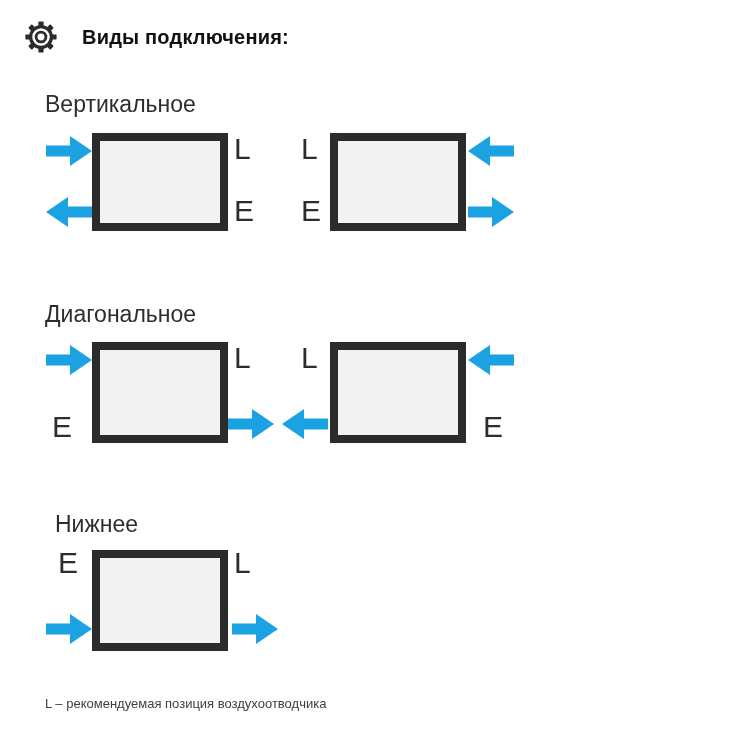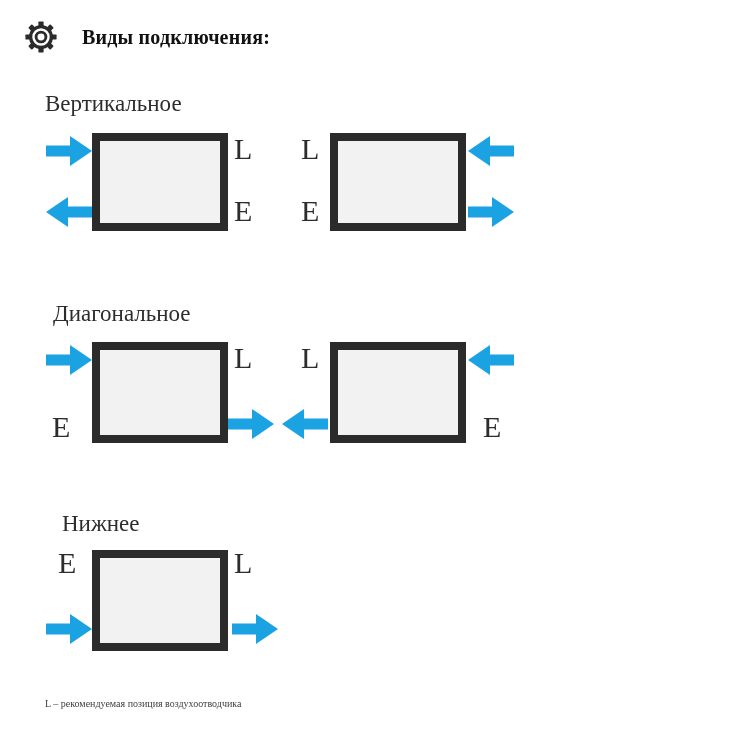--- a/index.html
+++ b/index.html
@@ -1,27 +1,27 @@
 <!DOCTYPE html>
 <html><head>
 <meta charset="utf-8">
 <style>
   html,body{margin:0;padding:0;background:#ffffff;}
   .canvas{
     position:relative;width:750px;height:750px;background:#ffffff;
-    font-family:Liberation Serif, serif;overflow:hidden;
+    font-family:Liberation Sans, sans-serif;overflow:hidden;
   }
   .header{position:absolute;left:24px;top:20px;display:flex;align-items:center;gap:24px;}
   .gear{width:34px;height:34px;}
   .title{font-size:20px;font-weight:bold;color:#111111;letter-spacing:.2px;}
   .section-label{position:absolute;font-size:23px;color:#2d2d2d;line-height:24px;white-space:nowrap;text-align:right;}
   .box{position:absolute;box-sizing:border-box;border:8px solid #2b2b2b;background:#f2f2f2;}
   .port{position:absolute;font-size:30px;line-height:30px;color:#2d2d2d;}
   .arrow{position:absolute;width:46px;height:30px;display:block;}
-  .legend{position:absolute;left:45px;top:694px;font-size:10px;line-height:19px;color:#3e3e3e;}
+  .legend{position:absolute;left:45px;top:694px;font-size:13px;line-height:19px;color:#3e3e3e;}
 </style>
 </head>
 <body>
 
 <div class="canvas">
 
   <div class="header">
     <svg class="gear" viewBox="0 0 36 36" aria-hidden="true">
       <g fill="#2b2b2b">
         <rect x="15.25" y="1.5" width="5.5" height="5.5" rx="1"></rect>
@@ -52,40 +52,40 @@
       <div class="port" style="left: 234px; top: 196px;">E</div>
       <div class="box" style="left: 330px; top: 133px; width: 136px; height: 98px; border-color: rgb(43, 43, 43); background: rgb(242, 242, 242);"></div>
       <svg viewBox="0 0 46 30" class="arrow" style="left: 468px; top: 136px;">
         <polygon points="46,9.5 22,9.5 22,0 0,15 22,30 22,20.5 46,20.5" fill="#1BA2E2"></polygon>
       </svg>
       <svg viewBox="0 0 46 30" class="arrow" style="left: 468px; top: 197px;">
         <polygon points="0,9.5 24,9.5 24,0 46,15 24,30 24,20.5 0,20.5" fill="#1BA2E2"></polygon>
       </svg>
       <div class="port" style="left: 301px; top: 134px;">L</div>
       <div class="port" style="left: 301px; top: 196px;">E</div>
-      <div class="section-label" style="left: 53px; top: 302px;">Диагональное</div>
+      <div class="section-label" style="left: 45px; top: 302px;">Диагональное</div>
       <div class="box" style="left: 92px; top: 342px; width: 136px; height: 101px; border-color: rgb(43, 43, 43); background: rgb(242, 242, 242);"></div>
       <svg viewBox="0 0 46 30" class="arrow" style="left: 46px; top: 345px;">
         <polygon points="0,9.5 24,9.5 24,0 46,15 24,30 24,20.5 0,20.5" fill="#1BA2E2"></polygon>
       </svg>
       <svg viewBox="0 0 46 30" class="arrow" style="left: 228px; top: 409px;">
         <polygon points="0,9.5 24,9.5 24,0 46,15 24,30 24,20.5 0,20.5" fill="#1BA2E2"></polygon>
       </svg>
       <div class="port" style="left: 234px; top: 343px;">L</div>
       <div class="port" style="left: 52px; top: 412px;">E</div>
       <div class="box" style="left: 330px; top: 342px; width: 136px; height: 101px; border-color: rgb(43, 43, 43); background: rgb(242, 242, 242);"></div>
       <svg viewBox="0 0 46 30" class="arrow" style="left: 282px; top: 409px;">
         <polygon points="46,9.5 22,9.5 22,0 0,15 22,30 22,20.5 46,20.5" fill="#1BA2E2"></polygon>
       </svg>
       <svg viewBox="0 0 46 30" class="arrow" style="left: 468px; top: 345px;">
         <polygon points="46,9.5 22,9.5 22,0 0,15 22,30 22,20.5 46,20.5" fill="#1BA2E2"></polygon>
       </svg>
       <div class="port" style="left: 301px; top: 343px;">L</div>
       <div class="port" style="left: 483px; top: 412px;">E</div>
-      <div class="section-label" style="left: 62px; top: 512px;">Нижнее</div>
+      <div class="section-label" style="left: 55px; top: 512px;">Нижнее</div>
       <div class="box" style="left: 92px; top: 550px; width: 136px; height: 101px; border-color: rgb(43, 43, 43); background: rgb(242, 242, 242);"></div>
       <svg viewBox="0 0 46 30" class="arrow" style="left: 46px; top: 614px;">
         <polygon points="0,9.5 24,9.5 24,0 46,15 24,30 24,20.5 0,20.5" fill="#1BA2E2"></polygon>
       </svg>
       <svg viewBox="0 0 46 30" class="arrow" style="left: 232px; top: 614px;">
         <polygon points="0,9.5 24,9.5 24,0 46,15 24,30 24,20.5 0,20.5" fill="#1BA2E2"></polygon>
       </svg>
       <div class="port" style="left: 58px; top: 548px;">E</div>
       <div class="port" style="left: 234px; top: 548px;">L</div>
     </div>

